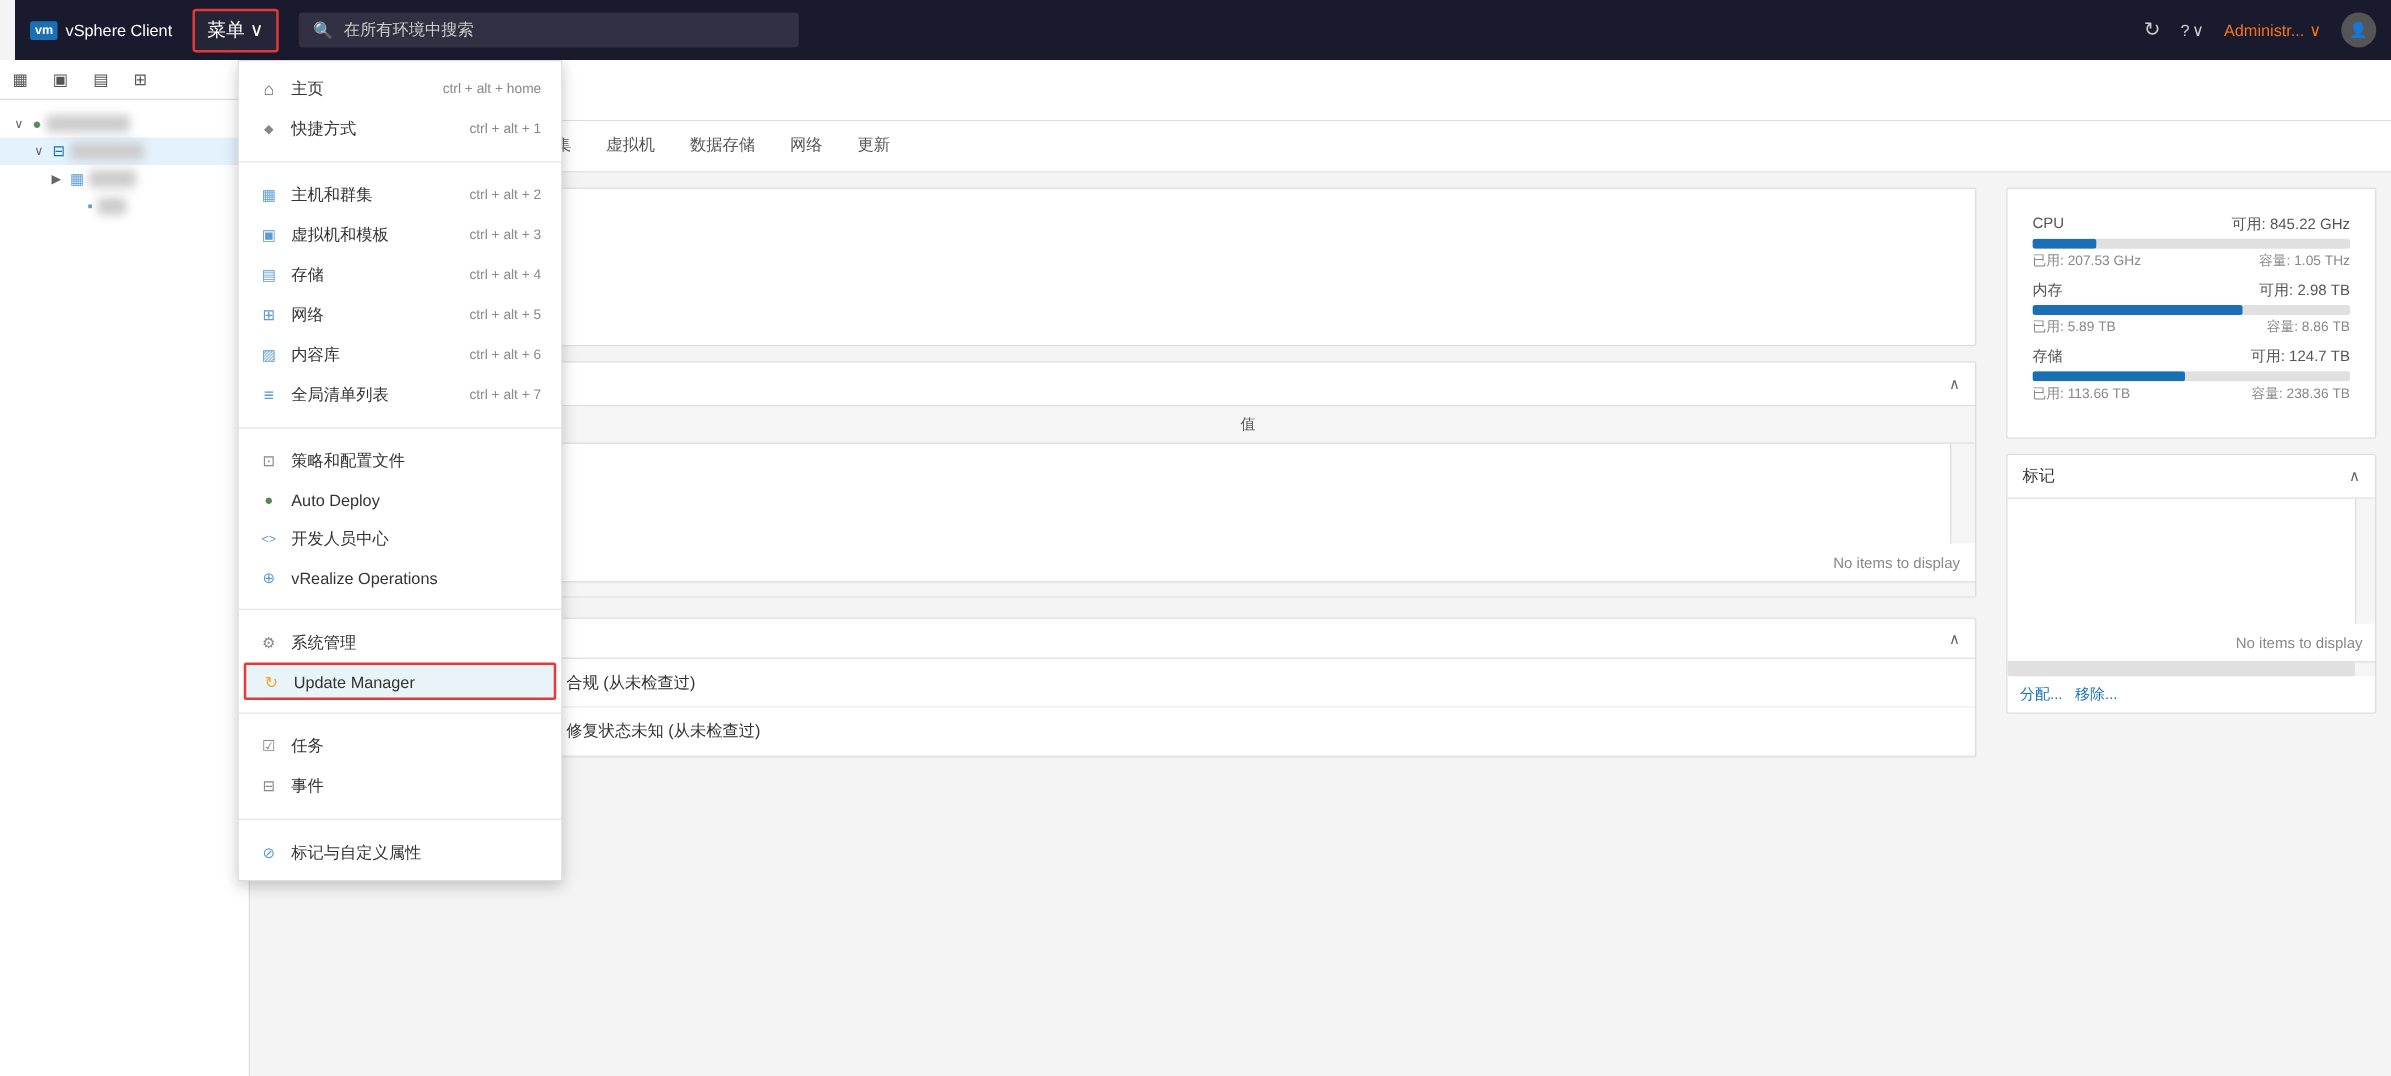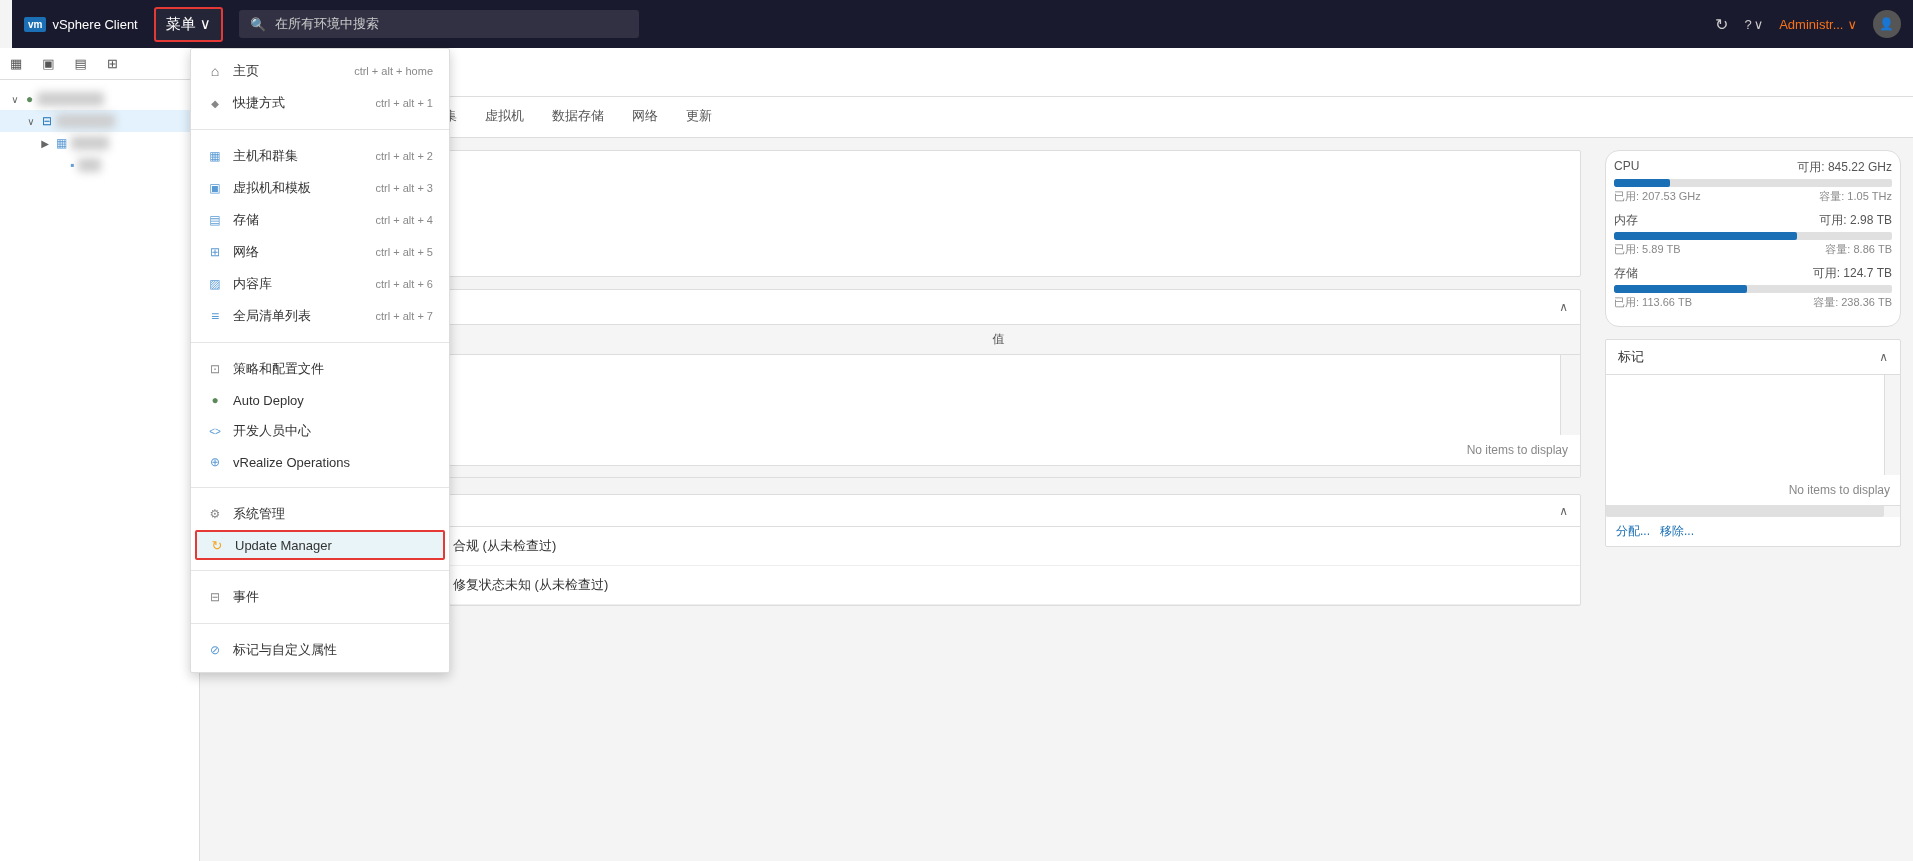--- a/index.html
+++ b/index.html
@@ -109,21 +109,21 @@
     
     .update-section { background: white; border: 1px solid #ddd; border-radius: 2px; margin-top: 4px; }
     .update-row { display: flex; align-items: center; padding: 10px 16px; border-bottom: 1px solid #eee; font-size: 13px; }
     .update-label { width: 200px; color: #333; }
     .update-status { display: flex; align-items: center; gap: 6px; color: #333; }
     .status-ok::before { content: "✓"; color: #4caf50; font-size: 14px; background: #e8f5e9; border-radius: 50%; width: 18px; height: 18px; display: inline-flex; align-items: center; justify-content: center; font-size: 11px; }
     .status-unknown::before { content: "?"; color: #2196f3; font-size: 11px; background: #e3f2fd; border-radius: 50%; width: 18px; height: 18px; display: inline-flex; align-items: center; justify-content: center; }
 
     
     .resource-panel { width: 320px; padding: 12px; display: flex; flex-direction: column; gap: 12px; flex-shrink: 0; }
-    .resource-card { background: white; border: 1px solid #ddd; border-radius: 14px; padding: 8px; }
+    .resource-card { background: white; border: 1px solid #ddd; border-radius: 2px; padding: 20px; }
     .resource-row { margin-bottom: 8px; }
     .resource-header { display: flex; justify-content: space-between; font-size: 12px; color: #555; margin-bottom: 3px; }
     .resource-bar-bg { background: #e0e0e0; height: 8px; border-radius: 2px; overflow: hidden; }
     .resource-bar-fill { background: #1a6fb5; height: 100%; border-radius: 2px; }
     .resource-footer { display: flex; justify-content: space-between; font-size: 11px; color: #888; margin-top: 2px; }
 
     
     .tags-panel { background: white; border: 1px solid #ddd; border-radius: 2px; }
     .tags-table { width: 100%; border-collapse: collapse; }
     .tags-table th { background: #f5f5f5; padding: 6px 10px; font-size: 12px; font-weight: 500; color: #555; border-bottom: 1px solid #ddd; text-align: left; }
@@ -281,20 +281,24 @@
         <span>系统管理</span>
       </div>
       <div class="dropdown-item highlighted">
         <span class="dropdown-icon icon-update"></span>
         <span>Update Manager</span>
       </div>
     </div>
     <div class="dropdown-divider"></div>
 
     <div class="dropdown-section">
+      <div class="dropdown-item">
+        <span class="dropdown-icon icon-task"></span>
+        <span>任务</span>
+      </div>
       <div class="dropdown-item">
         <span class="dropdown-icon icon-event"></span>
         <span>事件</span>
       </div>
     </div>
     <div class="dropdown-divider"></div>
 
     <div class="dropdown-section">
       <div class="dropdown-item">
         <span class="dropdown-icon icon-tag"></span>

